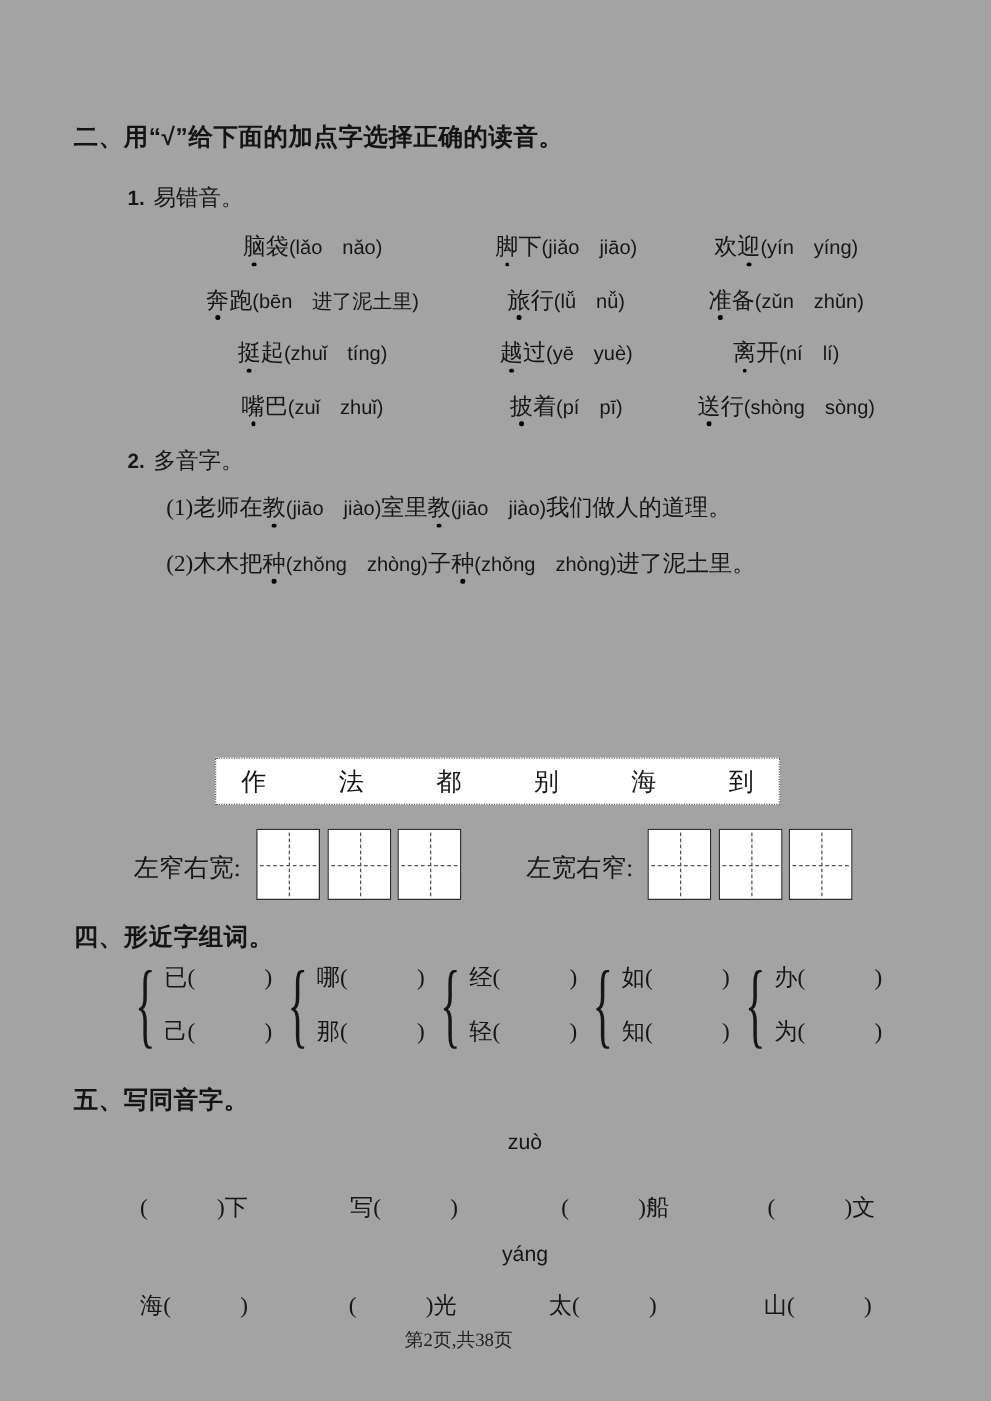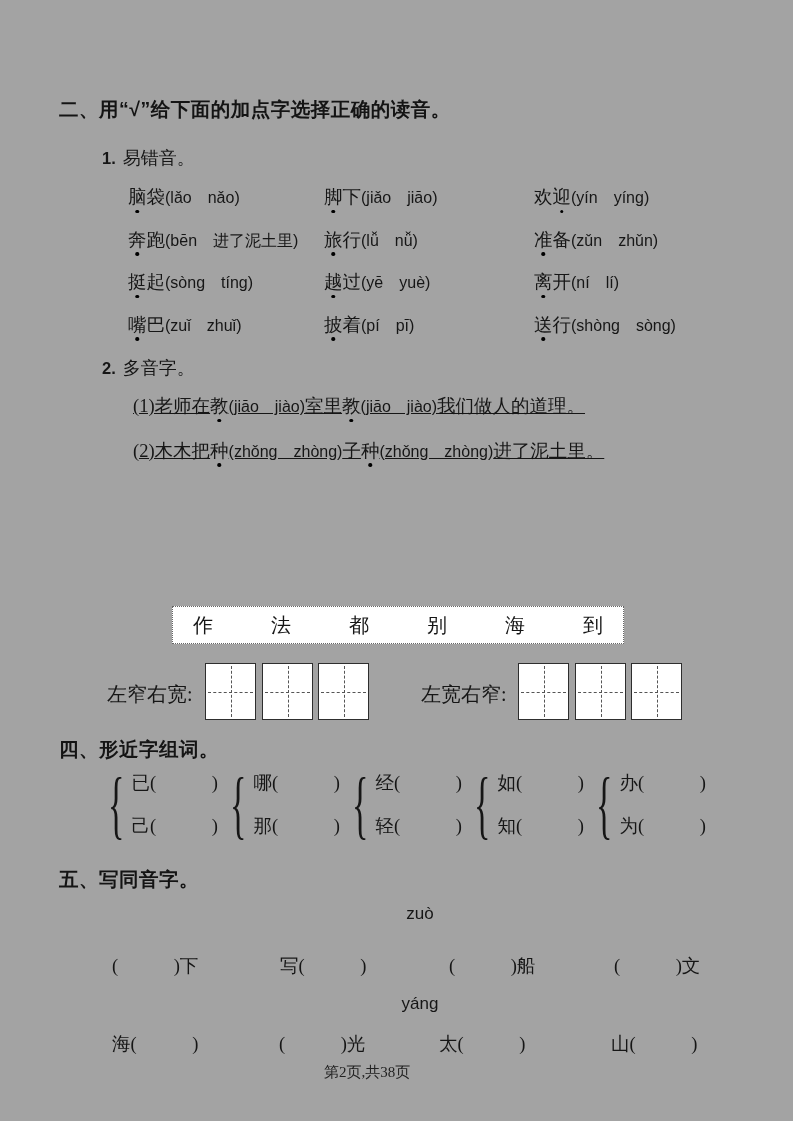--- a/index.html
+++ b/index.html
@@ -5,31 +5,31 @@
   html,body{margin:0;padding:0;background:#ffffff;}
   .page{position:relative;width:793px;height:1121px;background:#a3a3a3;overflow:hidden;
         color:#161616;font-family:"Liberation Serif","DejaVu Serif",serif;}
 
   .sec-heading{position:absolute;left:59px;font-family:"Liberation Sans","DejaVu Sans",sans-serif;
         font-weight:700;font-size:19.5px;letter-spacing:.5px;color:#141414;white-space:nowrap;}
 
   .sub{position:absolute;left:102px;font-size:18px;white-space:nowrap;}
   .sub .num{font-family:"Liberation Sans","DejaVu Sans",sans-serif;font-weight:600;font-size:16.5px;margin-right:7px;}
 
-  .words{position:absolute;left:128px;top:184px;display:grid;
-         grid-template-columns:196px 210px auto;grid-auto-rows:42.6px;}
+  .words{position:absolute;left:152px;top:184px;display:grid;
+         grid-template-columns:196px 210px auto;grid-auto-rows:42.6px;text-align:center;}
   .word{font-size:18.5px;white-space:nowrap;}
   .py{font-family:"Liberation Sans","DejaVu Sans",sans-serif;font-size:16px;}
 
   .dot{position:relative;display:inline-block;}
   .dot::after{content:"";position:absolute;left:50%;transform:translateX(-50%);
         bottom:-4px;width:3.5px;height:3.5px;background:#000;border-radius:50%;}
 
   .sentences{position:absolute;left:133px;top:393px;}
-  .sentence{height:44.6px;font-size:18.5px;white-space:nowrap;text-decoration:underline;}
+  .sentence{height:44.6px;font-size:18.5px;white-space:nowrap;}
   .sentence .py{font-size:16px;}
 
   .charbank{position:absolute;left:172px;top:606px;width:452px;height:38px;box-sizing:border-box;
         border:1.5px dotted #666;display:flex;justify-content:space-between;align-items:center;
         padding:0 20px;font-size:20px;background:#fff;}
 
   .clabel{position:absolute;top:681px;font-size:20px;white-space:nowrap;}
   .gridbox{position:absolute;top:663px;width:51px;height:57px;box-sizing:border-box;
         border:1.6px solid #2e2e2e;background:#fff;}
   .gridbox::before{content:"";position:absolute;top:2px;bottom:2px;left:50%;border-left:1.4px dashed #555;}
@@ -59,21 +59,21 @@
     <span class="num">1.</span><span>易错音。</span>
   </div>
 
   <div class="words">
     <div class="word"><span></span><span class="dot">脑</span><span>袋</span><span class="py">(lǎo　nǎo)</span></div>
     <div class="word"><span></span><span class="dot">脚</span><span>下</span><span class="py">(jiǎo　jiāo)</span></div>
     <div class="word"><span>欢</span><span class="dot">迎</span><span></span><span class="py">(yín　yíng)</span></div>
     <div class="word"><span></span><span class="dot">奔</span><span>跑</span><span class="py">(bēn　进了泥土里)</span></div>
     <div class="word"><span></span><span class="dot">旅</span><span>行</span><span class="py">(lǚ　nǚ)</span></div>
     <div class="word"><span></span><span class="dot">准</span><span>备</span><span class="py">(zǔn　zhǔn)</span></div>
-    <div class="word"><span></span><span class="dot">挺</span><span>起</span><span class="py">(sòng　tíng)</span></div>
+    <div class="word"><span></span><span class="dot">挺</span><span>起</span><span class="py">(zhuǐ　tíng)</span></div>
     <div class="word"><span></span><span class="dot">越</span><span>过</span><span class="py">(yē　yuè)</span></div>
     <div class="word"><span></span><span class="dot">离</span><span>开</span><span class="py">(ní　lí)</span></div>
     <div class="word"><span></span><span class="dot">嘴</span><span>巴</span><span class="py">(zuǐ　zhuǐ)</span></div>
     <div class="word"><span></span><span class="dot">披</span><span>着</span><span class="py">(pí　pī)</span></div>
     <div class="word"><span></span><span class="dot">送</span><span>行</span><span class="py">(shòng　sòng)</span></div>
   </div>
 
   <div class="sub" style="top:356px">
     <span class="num">2.</span><span>多音字。</span>
   </div>

